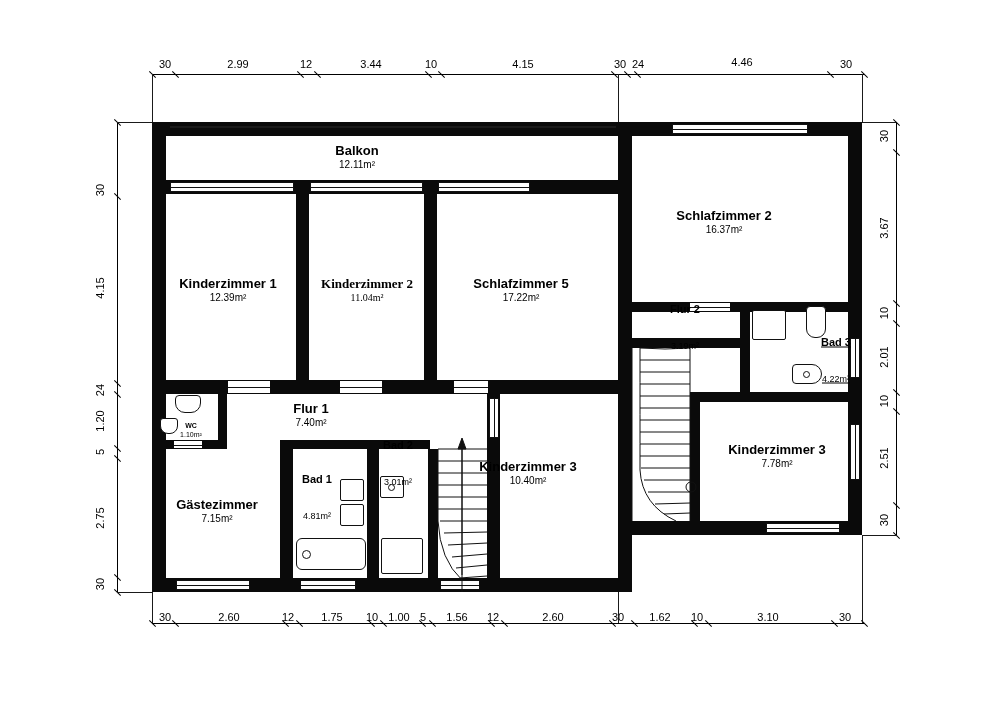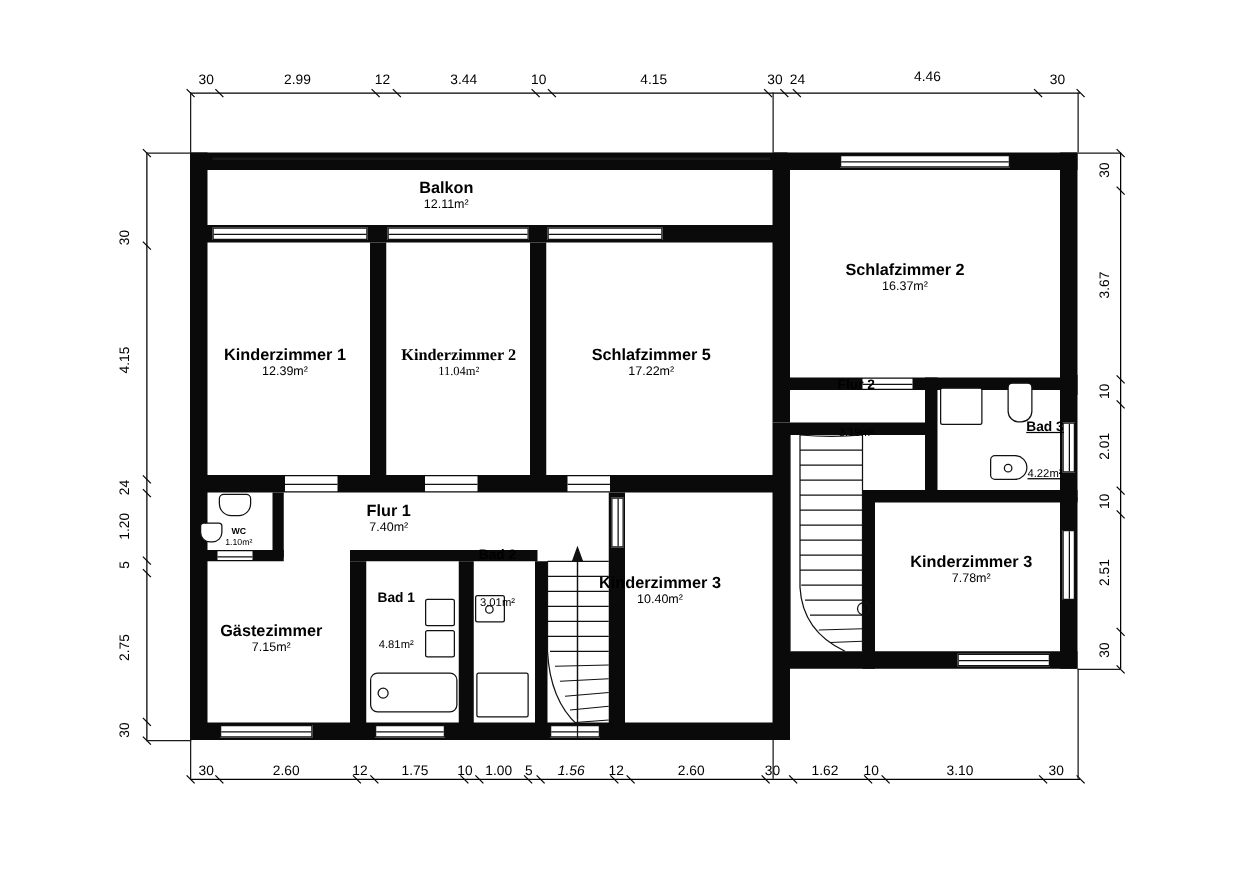--- a/index.html
+++ b/index.html
@@ -170,21 +170,21 @@
   <div class="tick" style="left:830px; top:623px;"></div>
   <div class="tick" style="left:860px; top:623px;"></div>
 
   <div class="dim-text" style="left:165px; top:617px;">30</div>
   <div class="dim-text" style="left:229px; top:617px;">2.60</div>
   <div class="dim-text" style="left:288px; top:617px;">12</div>
   <div class="dim-text" style="left:332px; top:617px;">1.75</div>
   <div class="dim-text" style="left:372px; top:617px;">10</div>
   <div class="dim-text" style="left:399px; top:617px;">1.00</div>
   <div class="dim-text" style="left:423px; top:617px;">5</div>
-  <div class="dim-text" style="left:457px; top:617px;font-style:italic;">1.56</div>
+  <div class="dim-text" style="left:457px; top:617px;">1.56</div>
   <div class="dim-text" style="left:493px; top:617px;">12</div>
   <div class="dim-text" style="left:553px; top:617px;">2.60</div>
   <div class="dim-text" style="left:618px; top:617px;">30</div>
   <div class="dim-text" style="left:660px; top:617px;">1.62</div>
   <div class="dim-text" style="left:697px; top:617px;">10</div>
   <div class="dim-text" style="left:768px; top:617px;">3.10</div>
   <div class="dim-text" style="left:845px; top:617px;">30</div>
 
   <div class="thinline" style="left:152px; top:590px; width:1px; height:33px;"></div>
   <div class="thinline" style="left:618px; top:580px; width:1px; height:43px;"></div>

